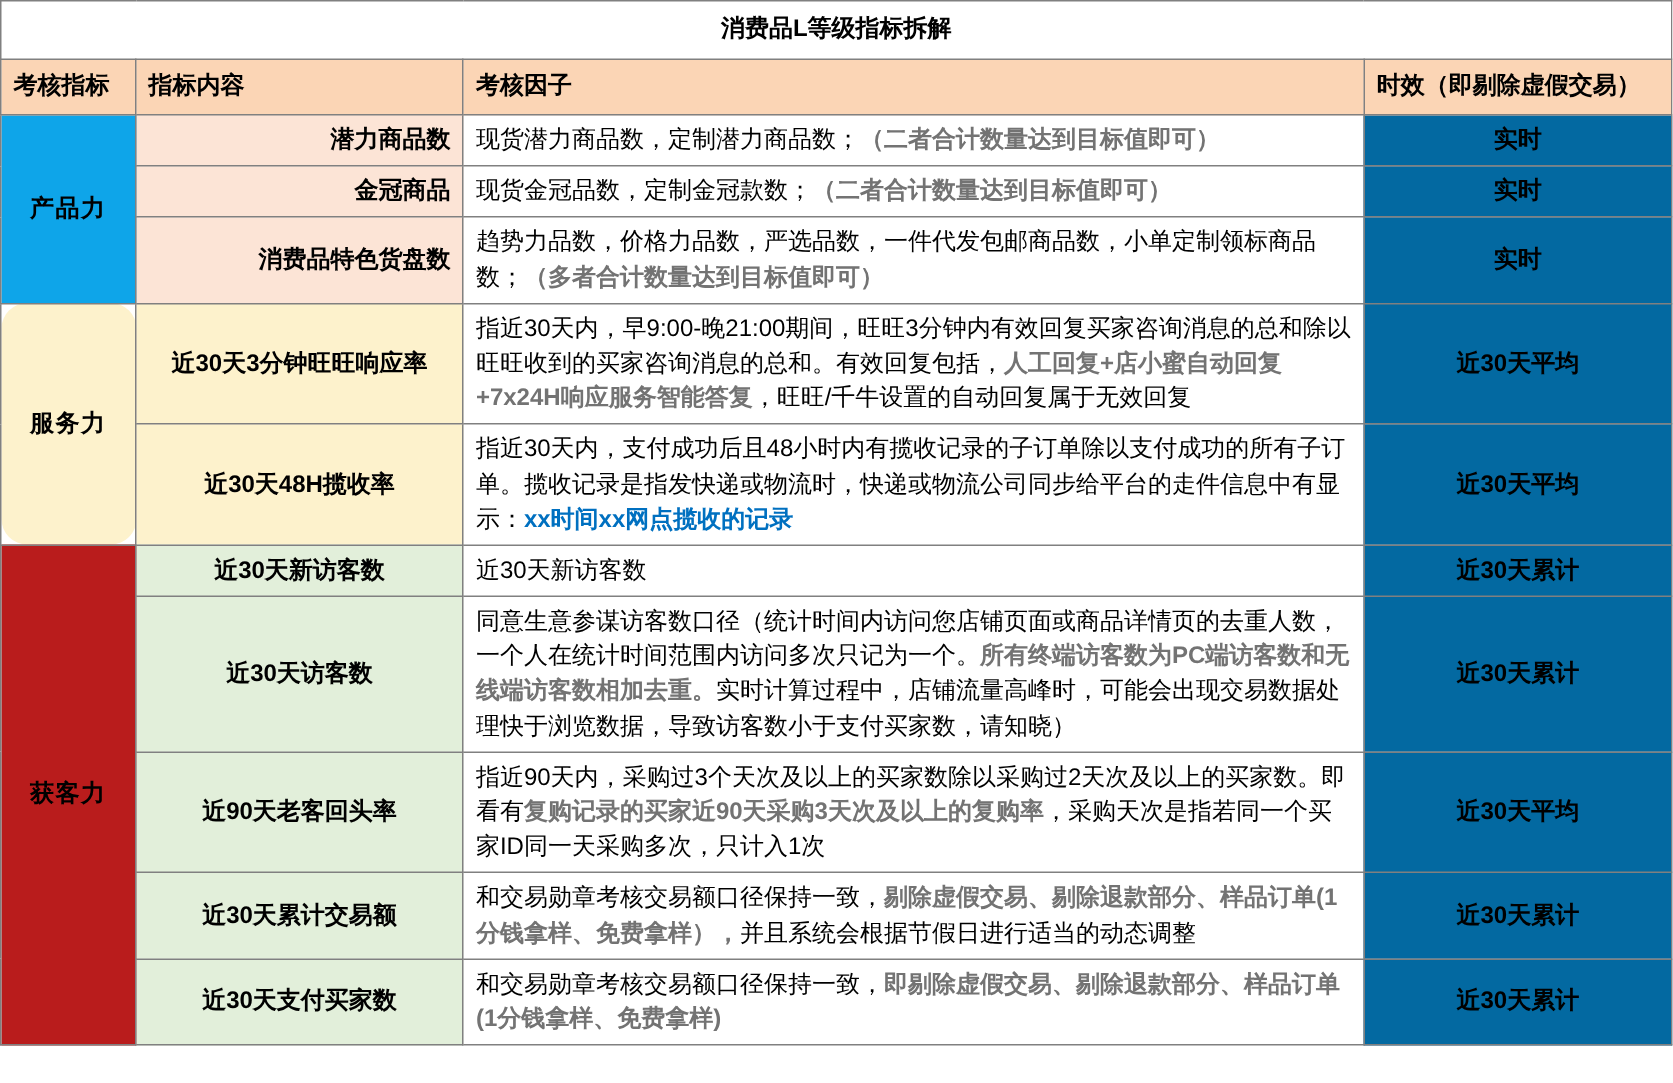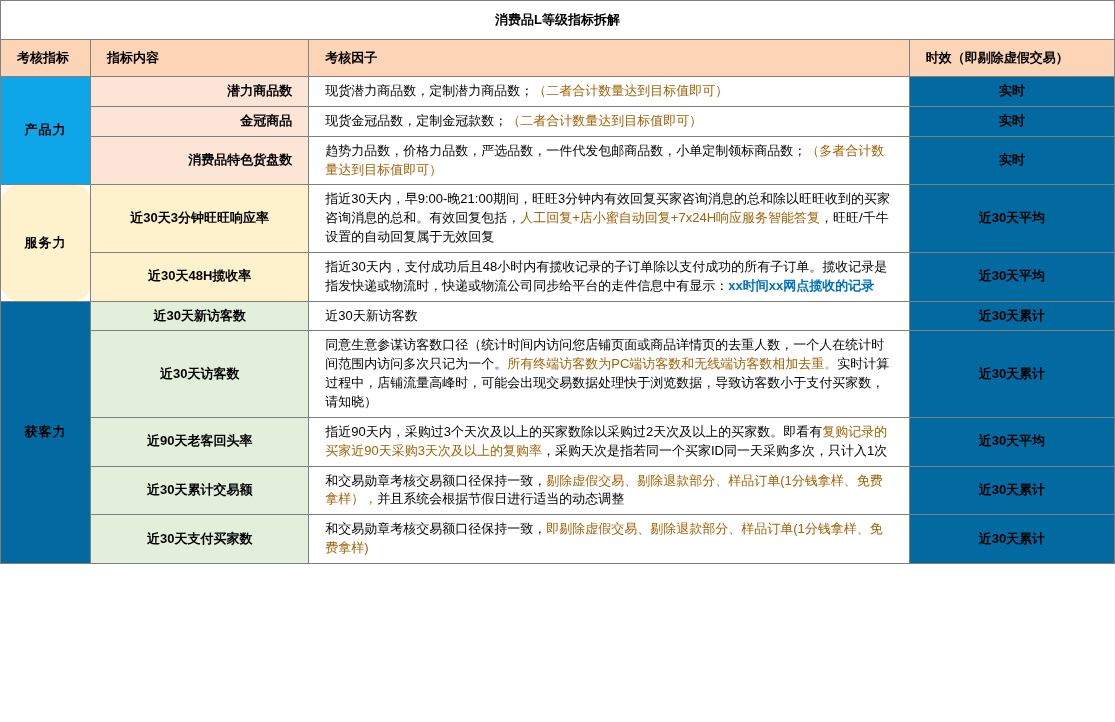--- a/index.html
+++ b/index.html
@@ -18,23 +18,23 @@
     overflow: hidden;
     position: relative;
   }
   table.grid {
     border-collapse: collapse;
     width: 1115px;
     table-layout: fixed;
   }
   table.grid td, table.grid th {
     border: 1px solid #808080;
-    padding: 5px 16px;
+    padding: 5px 8px;
     vertical-align: middle;
-    font-size: 13px;
+    font-size: 16px;
     line-height: 1.45;
   }
   .title-cell {
     background: #ffffff;
     text-align: center;
     font-weight: bold;
     font-size: 16px;
     height: 28px;
     padding: 3px 0;
   }
@@ -46,41 +46,41 @@
     padding: 3px 4px;
   }
   .cat {
     text-align: center;
     font-weight: bold;
     font-size: 17px;
     letter-spacing: 1px;
   }
   .cat-product { background: #0ea5e9; }
   .cat-service { background: #fdf2cc; border-radius: 17px; }
-  .cat-acquire { background: #0369a1; }
+  .cat-acquire { background: #b91c1c; }
 
   .idx-product { background: #fce4d6; font-weight: bold; text-align: right; font-size: 15px; }
   .idx-service { background: #fdf2cc; font-weight: bold; text-align: center; font-size: 15px; }
   .idx-acquire { background: #e2efda; font-weight: bold; text-align: center; font-size: 15px; }
 
   .factor {
     background: #ffffff;
     text-align: left;
     font-size: 14.5px;
     line-height: 1.5;
   }
   .timing {
     background: #0369a1;
     text-align: center;
     font-weight: bold;
     font-size: 14.5px;
   }
   .red {
-    color: #a16207;
-    font-weight: normal;
+    color: #737373;
+    font-weight: bold;
   }
   .blue {
     color: #0070c0;
     font-weight: bold;
   }
   .col-cat { width: 90px; }
   .col-idx { width: 218px; }
   .col-factor { width: 600px; }
   .col-timing { width: 205px; }
 </style>

